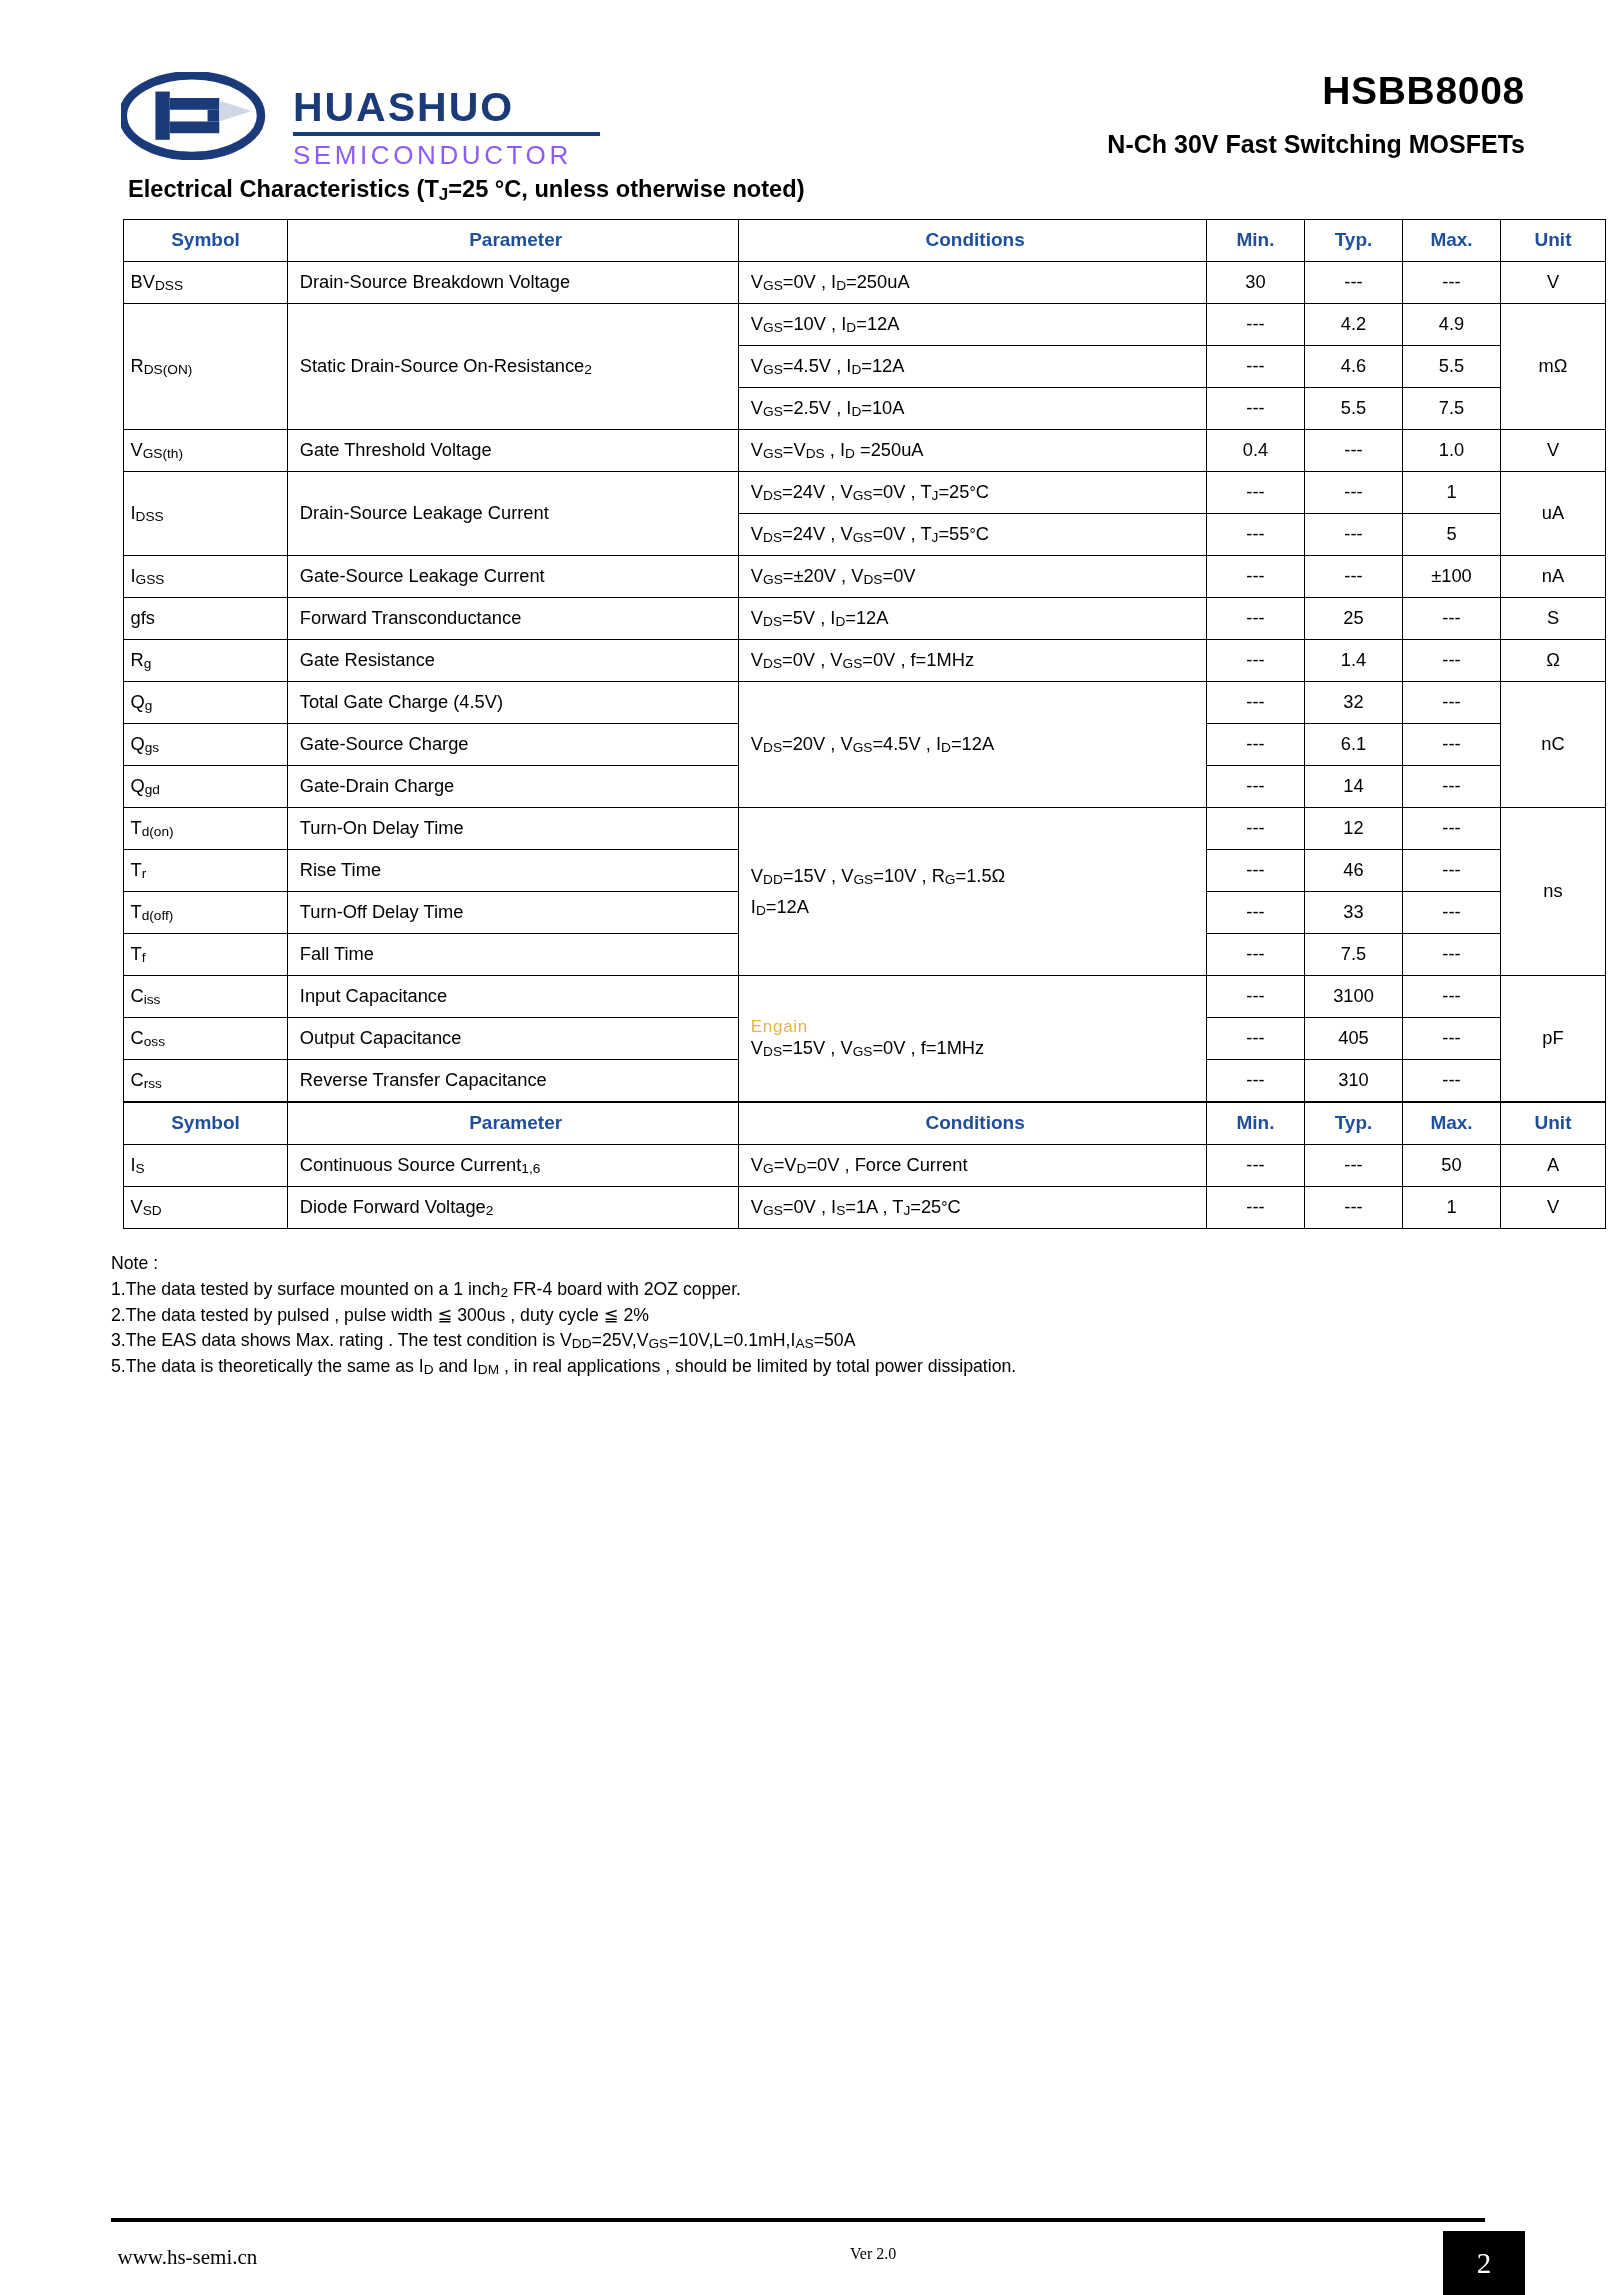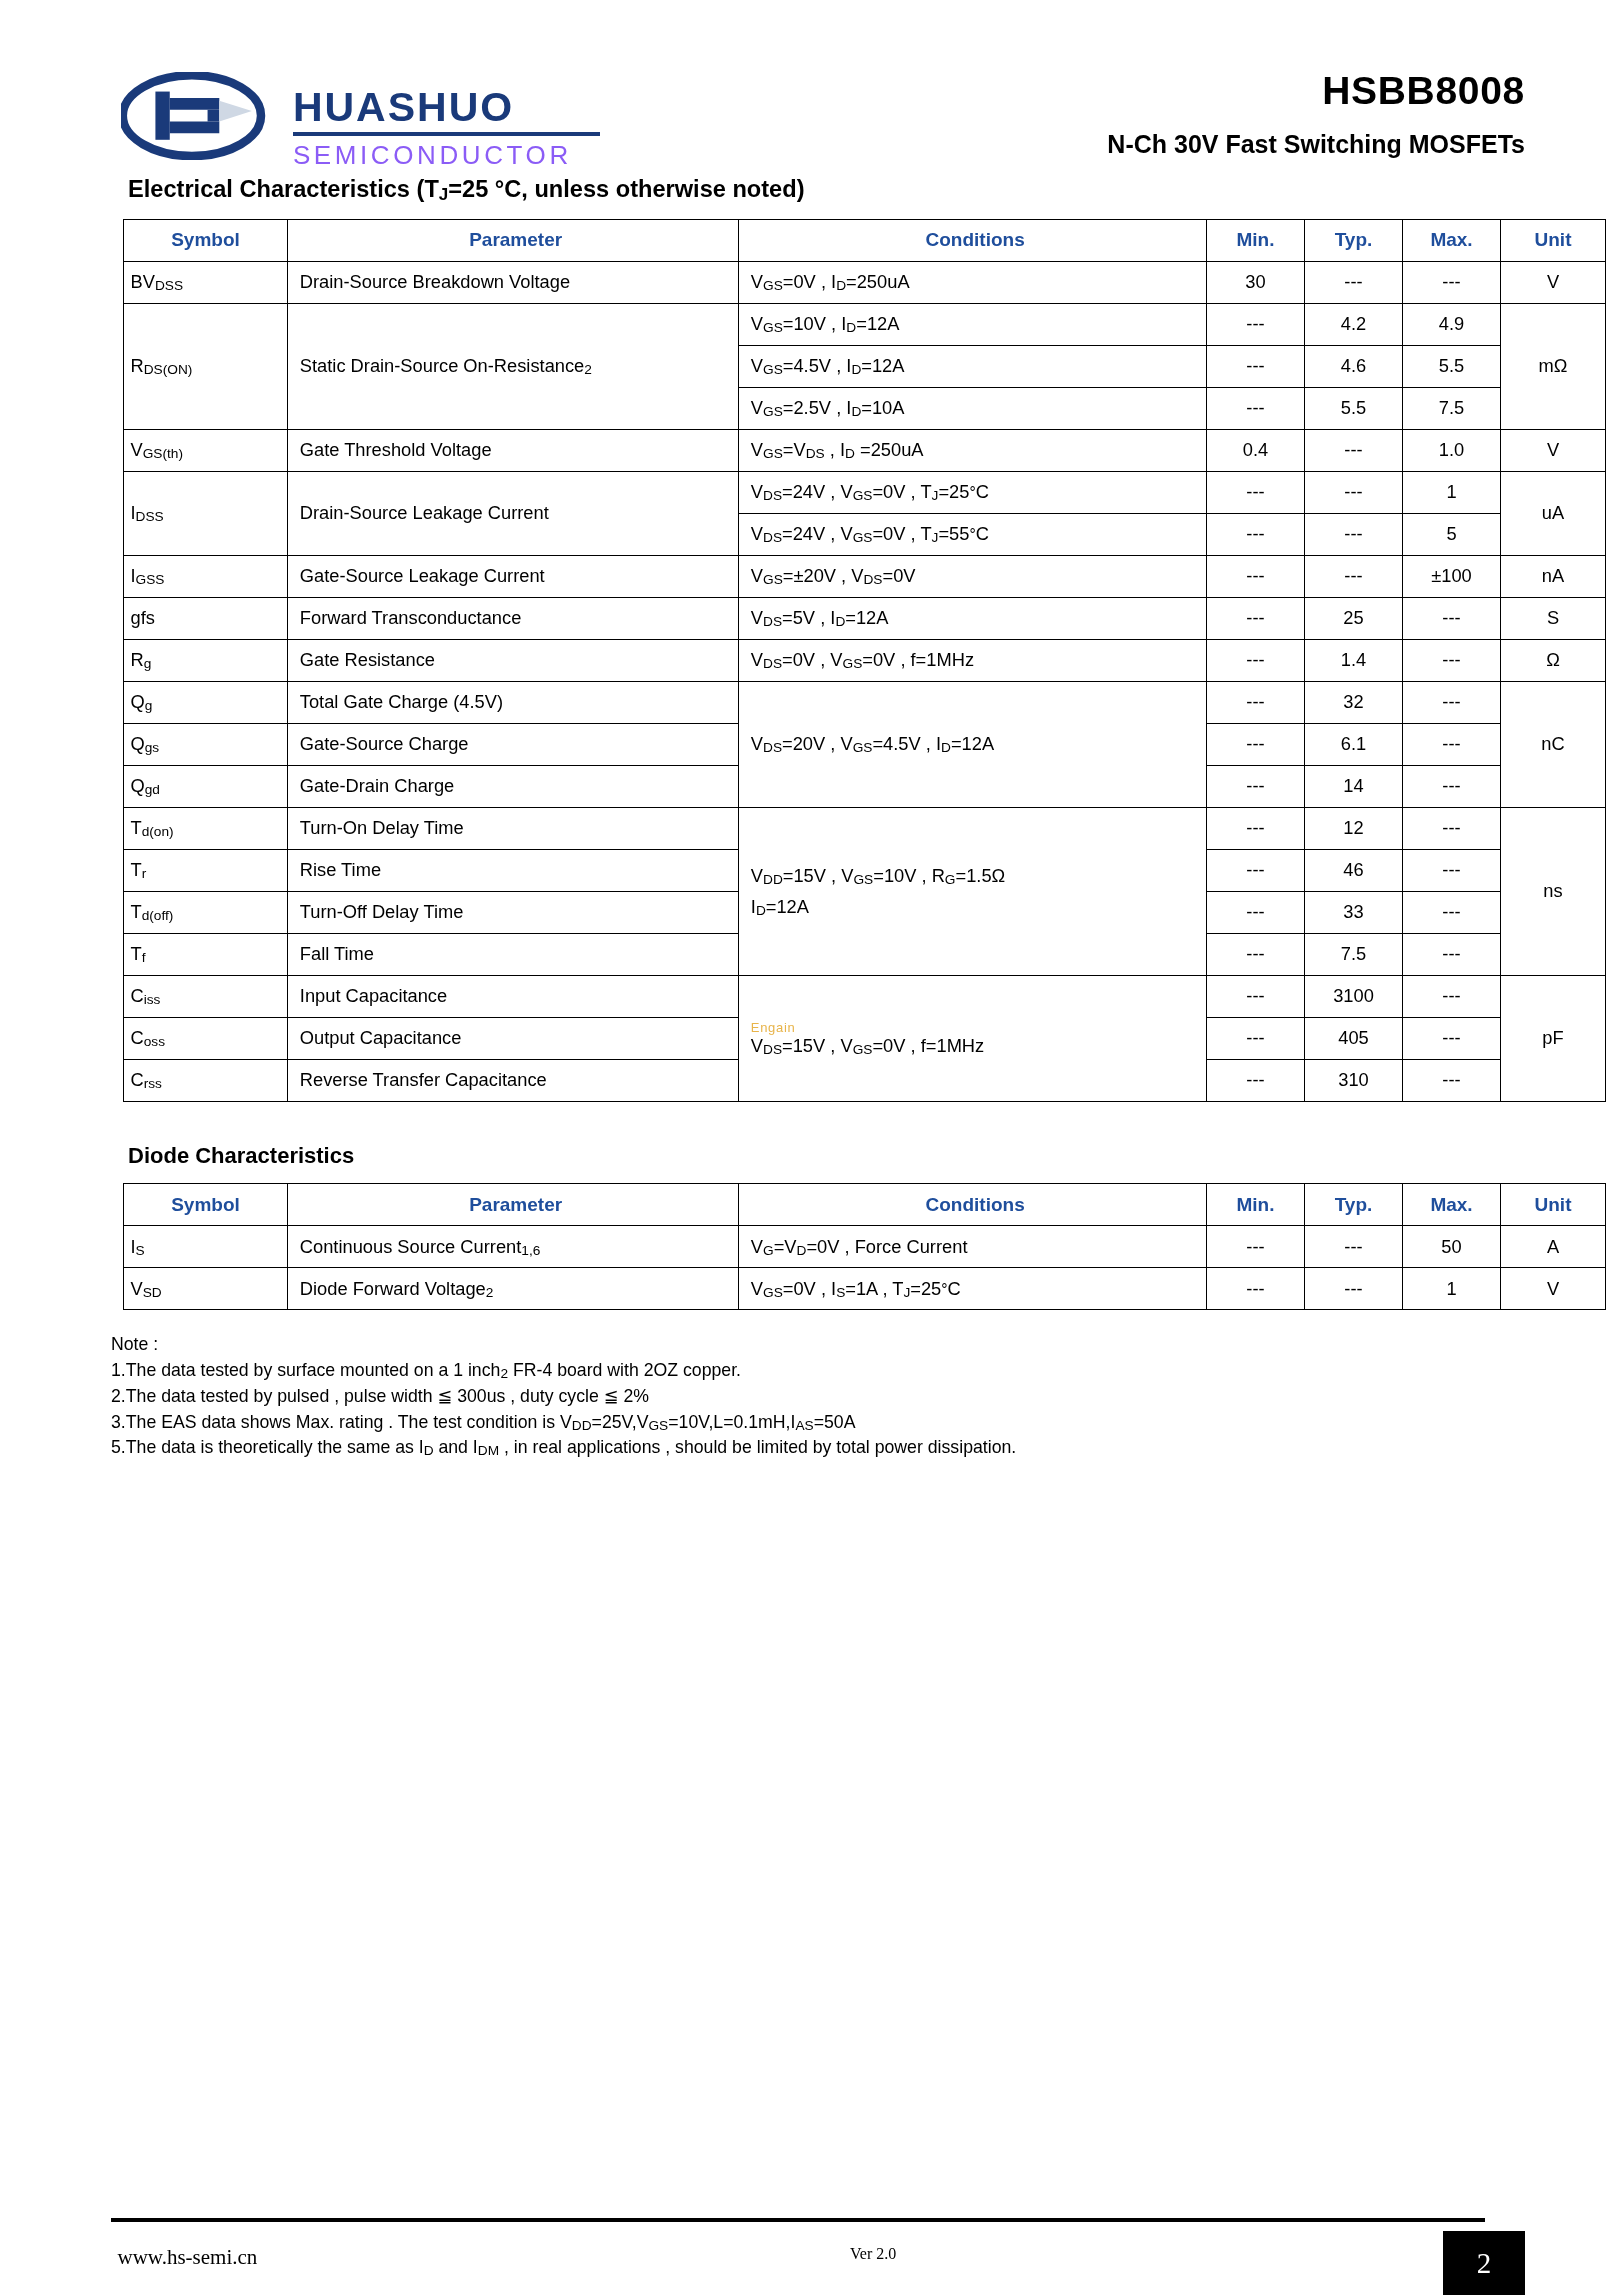--- a/index.html
+++ b/index.html
@@ -126,21 +126,21 @@
   .c-cond  { width: 468px; text-align: left; padding-left: 11.8px !important; }
   .c-num   { width: 98px; text-align: center; }
   .c-unit  { width: 105px; text-align: center; }
 
   .sub {
     font-size: 13.7px;
     vertical-align: -2px;
   }
   .watermark {
     color: #e8b44a;
-    font-size: 13px;
+    font-size: 17px;
     letter-spacing: 0.7px;
   }
 
   
   table.diode { margin-top: 0; }
 
   
   .notes {
     margin: 22px 0 10px 111px;
     font-size: 17.7px;
@@ -409,21 +409,20 @@
       <tr>
         <td class="c-sym">C<span class="sub">rss</span></td>
         <td class="c-par">Reverse Transfer Capacitance</td>
         <td class="c-num">---</td>
         <td class="c-num">310</td>
         <td class="c-num">---</td>
       </tr>
     </tbody>
   </table>
 
-  <div class="section-title-2">Diode Characteristics</div>
 
   <table class="spec diode">
     <thead>
       <tr>
         <th class="c-sym">Symbol</th>
         <th class="c-par" style="text-align:center">Parameter</th>
         <th class="c-cond" style="text-align:center">Conditions</th>
         <th class="c-num">Min.</th>
         <th class="c-num">Typ.</th>
         <th class="c-num">Max.</th>

